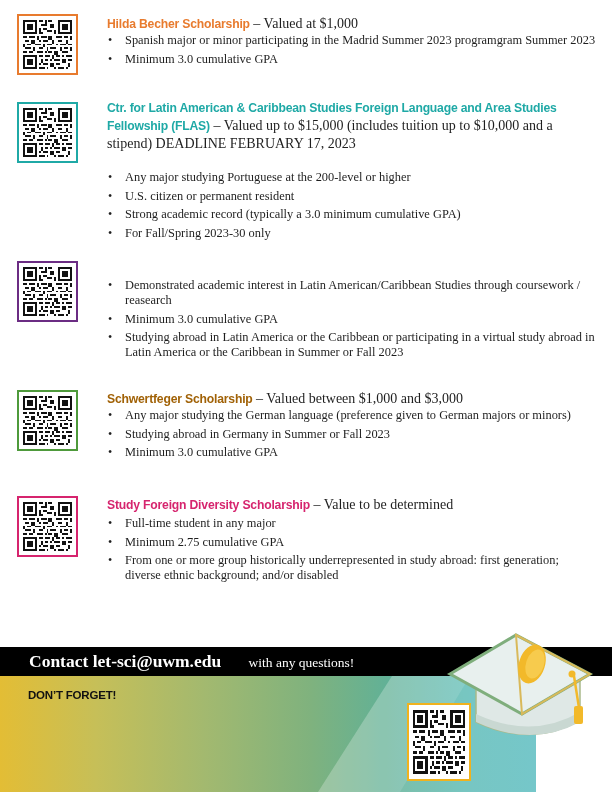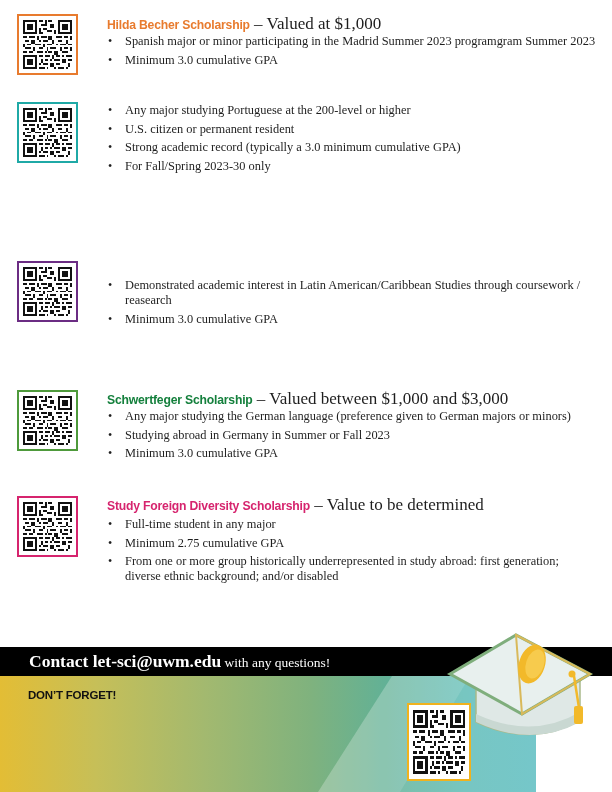--- a/index.html
+++ b/index.html
@@ -11,36 +11,36 @@
     position: absolute; left: 17px; width: 61px; height: 61px;
     border: 2px solid #e87b2e; background: #fff; padding: 4px;
   }
   .qr svg { width: 100%; height: 100%; display: block; }
   .content { position: absolute; left: 107px; width: 490px; }
   .heading { font-size: 12.4px; line-height: 15px; }
   .title {
     font-family: "Liberation Sans", "DejaVu Sans", sans-serif;
     font-weight: bold; font-size: 12.2px; letter-spacing: -0.2px;
   }
-  .value { font-size: 17px; }
+  .value { font-size: 14px; }
   ul.bullets { list-style: none; margin-top: 1px; }
   ul.bullets li {
     position: relative; padding-left: 18px; font-size: 12.4px; line-height: 15px; margin-bottom: 3.5px;
   }
   ul.bullets li::before {
     content: "\2022"; position: absolute; left: 1px; top: 0; font-size: 12px;
   }
 
   
   .contact-band {
     position: absolute; left: 0; top: 647px; width: 612px; height: 29px;
     background: #000; color: #fff; padding-left: 29px;
   }
   .contact-band .strong { font-size: 17.5px; font-weight: bold; line-height: 29px; }
-  .contact-band .rest { font-size: 13.5px; line-height: 29px; }
+  .contact-band .rest { font-size: 13.5px; line-height: 29px; margin-left: 24px; }
   .gradient-band {
     position: absolute; left: 0; top: 676px; width: 536px; height: 116px;
     background: linear-gradient(90deg, #e3bd35 0%, #c6bf58 18%, #a3b96f 38%, #7fb27e 58%, #62b196 72%, #5dbcb8 88%, #5bbdc0 100%);
     overflow: hidden;
   }
   .shard {
     position: absolute; top: 0; left: 0; width: 612px; height: 116px;
   }
   .dont-forget-title {
     position: absolute; left: 28px; top: 13px;
@@ -104,52 +104,56 @@
   </div>
 </section>
 
 <section class="entry" style="top:98px;">
   <div class="qr" style="top:4px; border-color:#1fa9a6;">
     <svg viewBox="0 0 25 25" shape-rendering="crispEdges">
         <use href="#qrpat"></use>
       </svg>
   </div>
   <div class="content" style="top:2px;">
-    <ul class="bullets" style="margin-top:3px;">
+    <div class="heading" style="line-height:17px;">
+      <span class="title" style="color:#1fa9a6">Ctr. for Latin American &amp; Caribbean Studies Foreign Language and Area Studies Fellowship (FLAS)</span><span class="value"> – Valued up to $15,000 (includes tuition up to $10,000 and a stipend) DEADLINE FEBRUARY 17, 2023</span>
+    </div>
+    <ul class="bullets" style="margin-top:17px;">
       <li>Any major studying Portuguese at the 200-level or higher</li>
       <li>U.S. citizen or permanent resident</li>
       <li>Strong academic record (typically a 3.0 minimum cumulative GPA)</li>
       <li>For Fall/Spring 2023-30 only</li>
     </ul>
   </div>
 </section>
 
 <section class="entry" style="top:260px;">
   <div class="qr" style="top:1px; border-color:#6b2c83;">
     <svg viewBox="0 0 25 25" shape-rendering="crispEdges">
         <use href="#qrpat"></use>
       </svg>
   </div>
   <div class="content" style="top:2px;">
     <ul class="bullets" style="margin-top:16px;">
       <li>Demonstrated academic interest in Latin American/Caribbean Studies through coursework / reasearch</li>
       <li>Minimum 3.0 cumulative GPA</li>
+      <li>Studying abroad in Latin America or the Caribbean or participating in a virtual study abroad in Latin America or the Caribbean in Summer or Fall 2023</li>
     </ul>
   </div>
 </section>
 
 <section class="entry" style="top:389px;">
   <div class="qr" style="top:1px; border-color:#4e9a3b;">
     <svg viewBox="0 0 25 25" shape-rendering="crispEdges">
         <use href="#qrpat"></use>
       </svg>
   </div>
   <div class="content" style="top:2px;">
     <div class="heading">
-      <span class="title" style="color:#15803d">Schwertfeger Scholarship</span><span class="value"> – Valued between $1,000 and $3,000</span>
+      <span class="title" style="color:#a16207">Schwertfeger Scholarship</span><span class="value"> – Valued between $1,000 and $3,000</span>
     </div>
     <ul class="bullets">
       <li>Any major studying the German language (preference given to German majors or minors)</li>
       <li>Studying abroad in Germany in Summer or Fall 2023</li>
       <li>Minimum 3.0 cumulative GPA</li>
     </ul>
   </div>
 </section>
 
 <section class="entry" style="top:495px;">

